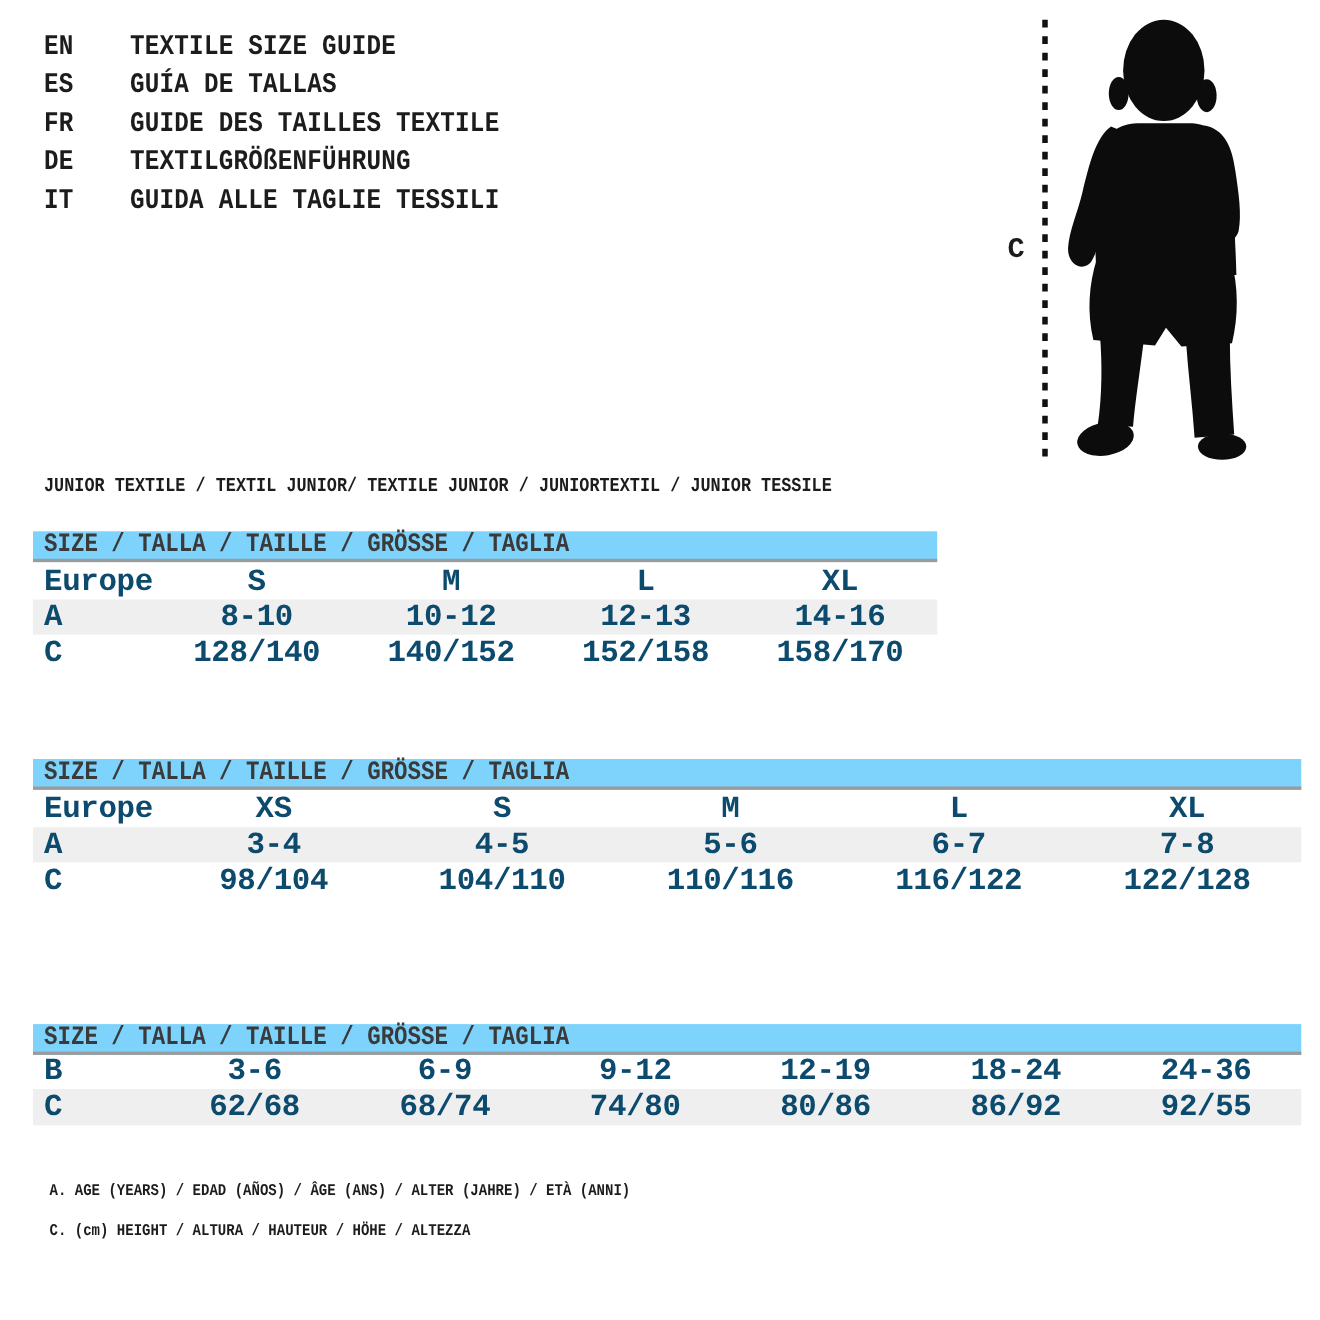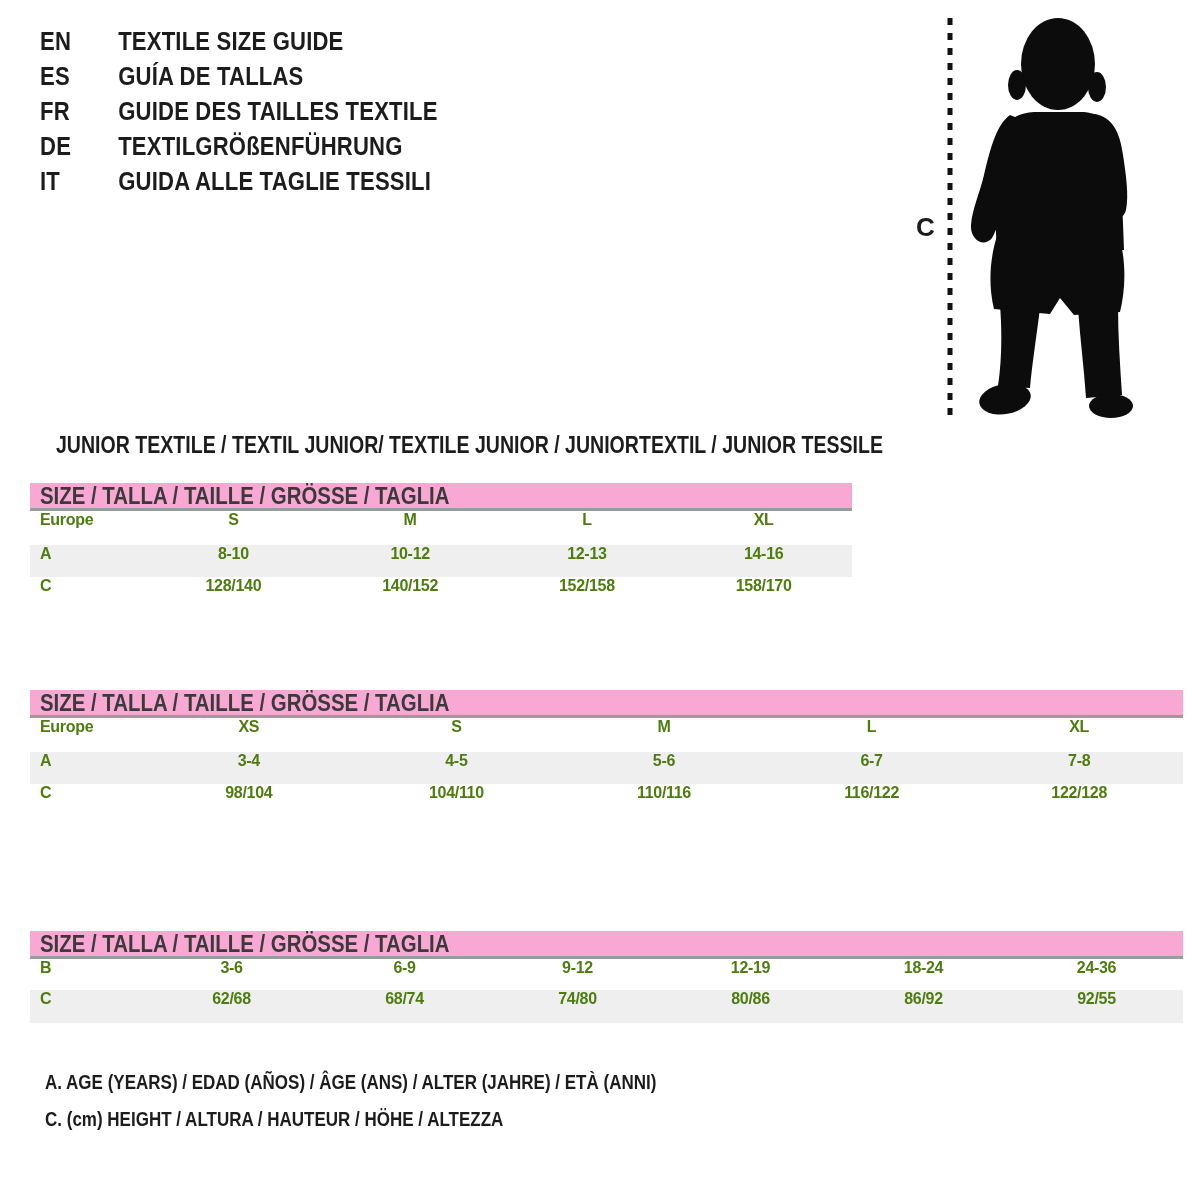--- a/index.html
+++ b/index.html
@@ -1,49 +1,49 @@
 <!DOCTYPE html>
 <html><head>
 <meta charset="utf-8">
 <style>
   html,body { margin:0; padding:0; background:#ffffff; }
   .canvas {
     position:relative; width:1200px; height:1200px; background:#ffffff;
-    font-family:Liberation Sans, sans-serif; color:#1c1c1c; overflow:hidden;
+    font-family:Liberation Mono, monospace; color:#1c1c1c; overflow:hidden;
   }
   .condensed { display:inline-block; transform:scaleX(0.85); transform-origin:0 50%; white-space:nowrap; }
 
   
   .legend { position:absolute; left:40px; top:24px; }
   .legend-row { display:flex; align-items:center; height:35px; font-size:26px; font-weight:700; letter-spacing:0.2px; }
   .legend-row .code { width:92px; }
 
   
-  .sec-heading { position:absolute; left:56px; font-size:23px; font-weight:700; }
+  .sec-heading { position:absolute; left:40px; font-size:18px; font-weight:700; }
   .sub-a { font-size:0.62em; vertical-align:-5px; font-weight:700; }
 
   
   .table { position:absolute; }
   .size-bar {
-    height:28px; background:#f9a8d4; border-bottom:3px solid #9b9b9b;
+    height:28px; background:#7dd3fc; border-bottom:3px solid #9b9b9b;
     display:flex; align-items:center; padding-left:10px; box-sizing:border-box;
   }
   .size-bar span { font-size:24px; font-weight:700; color:#3a3a3a; }
-  .trow { display:flex; align-items:flex-start; font-size:16px; font-weight:700; color:#4d7c0f; letter-spacing:-0.3px; }
+  .trow { display:flex; align-items:flex-end; font-size:28px; font-weight:700; color:#0c4a6e; letter-spacing:-0.3px; }
   .trow .rlabel { width:115px; padding-left:10px; box-sizing:border-box; }
   .trow .cell { flex:1; text-align:center; }
   .shaded { background:#efefef; }
 
   
   .figure-svg { position:absolute; left:900px; top:10px; width:300px; height:420px; }
   .c-label { position:absolute; left:916px; top:212px; font-size:26px; font-weight:700; }
 
   
   .footnotes { position:absolute; left:45px; top:1064px; }
-  .footnotes div { height:37px; display:flex; align-items:center; font-size:20px; font-weight:700; }
+  .footnotes div { height:37px; display:flex; align-items:center; font-size:15px; font-weight:700; }
 </style>
 </head>
 <body>
 
 <div class="canvas">
 
   <div class="legend">
     <div class="legend-row condensed">
       <span class="code">EN</span>
       <span>TEXTILE SIZE GUIDE</span>

